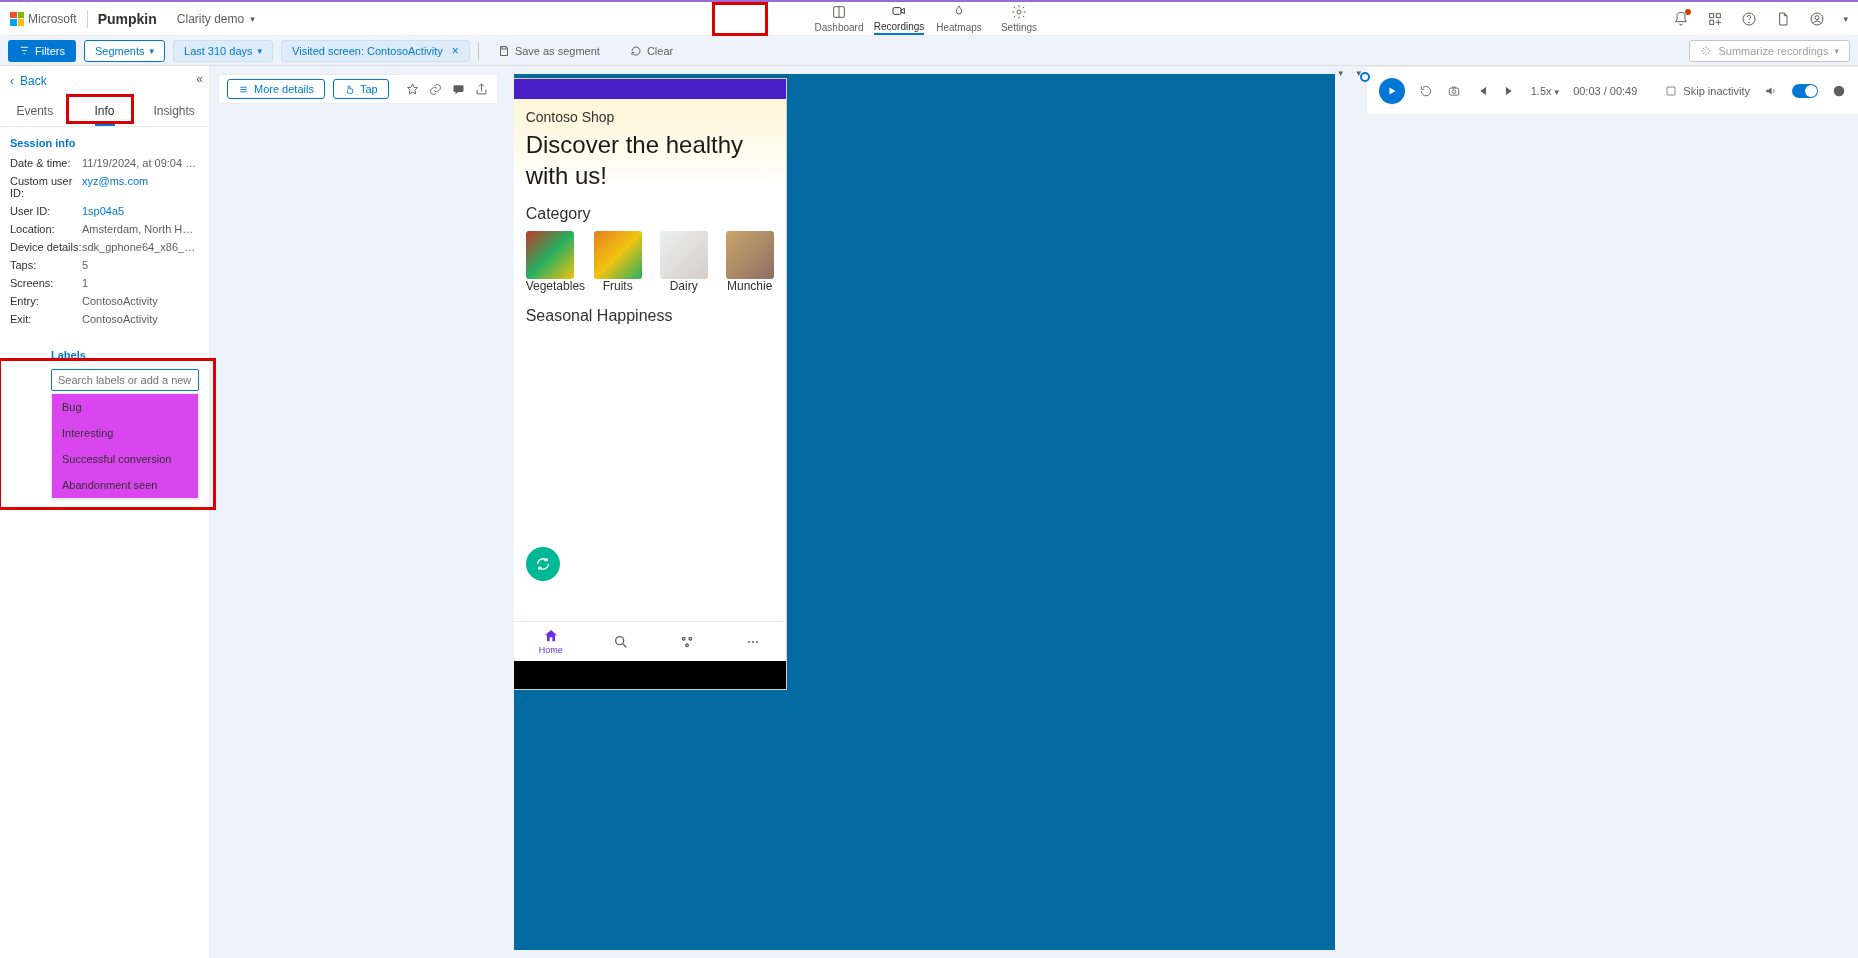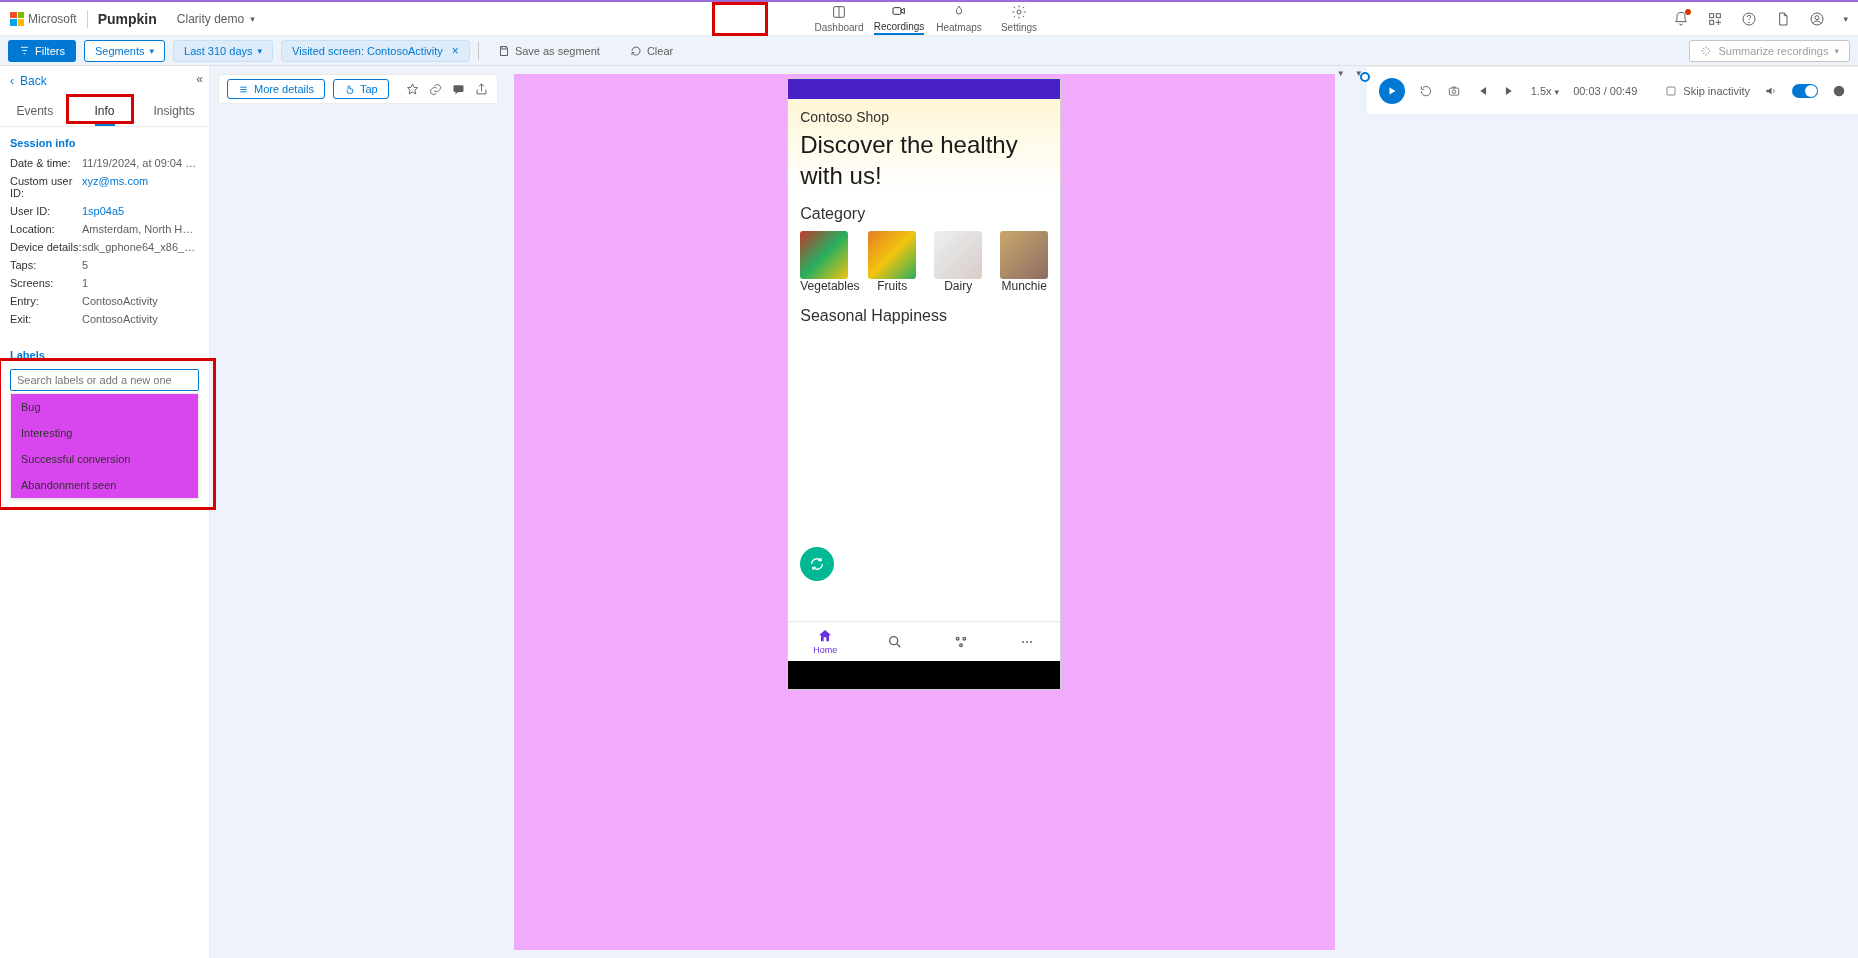--- a/index.html
+++ b/index.html
@@ -52,32 +52,32 @@
   .sb-tab.active { color:#323130;}
   .sb-tab.active span{ border-bottom:2px solid #0078d4; padding-bottom:6px;}
 
   .session-info { padding:10px;}
   .section-title { color:#0078d4; font-size:11px; font-weight:600; margin-bottom:8px;}
   .kv { display:flex; font-size:11px; margin-bottom:6px;}
   .kv .k { width:72px; color:#323130;}
   .kv .v { flex:1; color:#605e5c; overflow:hidden; text-overflow:ellipsis; white-space:nowrap;}
   .kv .v.link { color:#0078d4;}
 
-  .labels-box { padding:8px 10px 0 10px;}
+  .labels-box { padding:8px 10px 0 10px;margin-left:41px;}
   .label-search { width:100%; height:22px; border:1px solid #0078d4; font-size:11px; padding:0 6px; outline:none; border-radius:2px;}
   .label-dropdown { background:#d946ef; box-shadow:0 1px 3px rgba(0,0,0,.1); margin-top:2px; border:1px solid #edebe9;}
   .label-opt { padding:7px 10px; font-size:11px; color:#323130; cursor:pointer;}
 
   
   .viewer { flex:1; display:flex; flex-direction:row;}
   .viewer-toolbar { height:30px; background:#fff; margin:8px 8px 0 8px; border:1px solid #edebe9; border-radius:3px; display:flex; align-items:center; padding:0 8px; gap:8px;}
   .viewer-toolbar .spacer{flex:1;}
   .tb-icon{ width:15px; height:15px; color:#605e5c; cursor:pointer;}
 
-  .canvas { flex:1; margin:8px; background:#f0abfc; display:flex; justify-content:center; overflow:hidden;}
+  .canvas { flex:1; margin:8px; background:#0369a1; display:flex; justify-content:flex-start; overflow:hidden;}
   .phone { width:272px; height:610px; background:#fff; box-shadow:0 0 0 1px #d2d0ce; display:flex; flex-direction:column; margin-top:5px; overflow:hidden;}
   .ph-status{ height:20px; background:#4b1fc7;}
   .ph-body { flex:1; display:flex; flex-direction:column; background:linear-gradient(#fff6d6,#ffffff 90px);}
   .ph-pad { padding:10px 12px;}
   .brand-title{ font-size:14px; color:#323130; margin-bottom:4px;}
   .hero-title{ font-size:24px; font-weight:400; color:#1b1a19; line-height:1.3;}
   .sect-title{ font-size:16px; font-weight:400; margin:14px 0 8px 0;}
   .cat-row{ display:flex; gap:18px; overflow:hidden;}
   .cat-item{ width:50px; text-align:center; font-size:12px;}
   .cat-img{ width:48px; height:48px; border-radius:3px; background:#888;}

